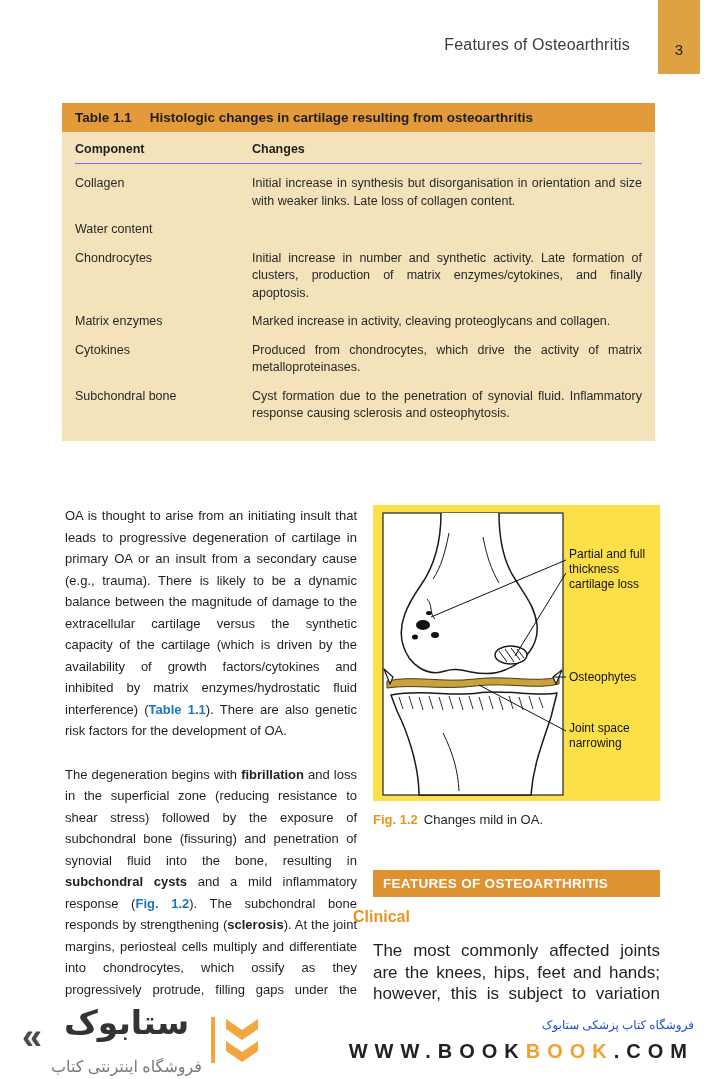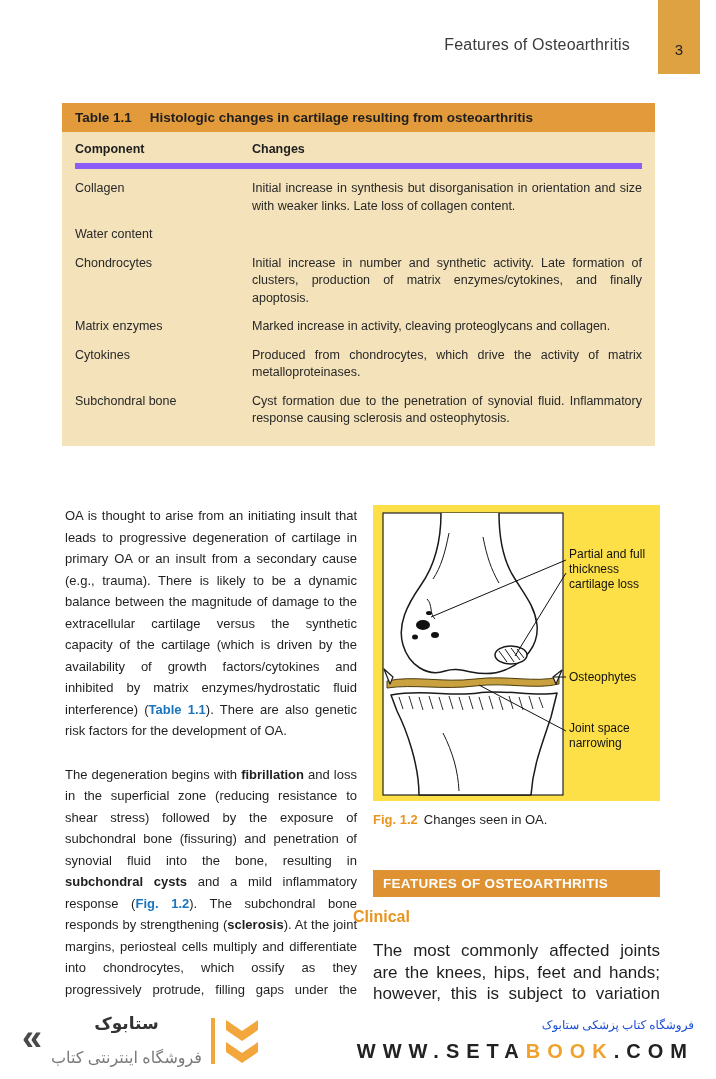--- a/index.html
+++ b/index.html
@@ -11,21 +11,21 @@
   .running-head { position:absolute; top:36px; right:86px; font-size:16px; color:#3b3b3b; letter-spacing:.2px; }
   .page-num-bar { position:absolute; top:0; right:16px; width:42px; height:74px; background:#dfa243;
                   display:flex; align-items:flex-end; justify-content:center; padding-bottom:16px;
                   font-size:15px; color:#222; }
 
   
   .hist-table { position:absolute; left:62px; top:103px; width:593px; }
   .ht-titlebar { background:#e29a3b; padding:7px 13px; font-size:13.5px; font-weight:bold; color:#1e1e1e; display:flex; }
   .ht-label { margin-right:18px; white-space:nowrap; }
   .ht-body { background:#f4e2ba; padding:10px 13px 18px 13px; }
-  .ht-head { display:flex; font-size:12.5px; font-weight:bold; color:#1e1e1e; border-bottom:6px solid #8b5cf6; padding-bottom:7px; }
+  .ht-head { display:flex; font-size:12.5px; font-weight:bold; color:#1e1e1e; border-bottom:1px solid #8b5cf6; padding-bottom:7px; }
   .ht-row { display:flex; font-size:12.5px; color:#282828; margin-top:11px; line-height:17.5px; }
   .col-comp { width:177px; flex:none; padding-right:12px; }
   .col-chg  { flex:1; text-align:justify; }
 
   
   .left-col { position:absolute; left:65px; top:505px; width:292px; font-size:13px; line-height:21.5px;
               color:#1f1f1f; text-align:justify; }
   .left-col p + p { margin-top:22px; }
   .b { font-weight:bold; }
   .ref-link { color:#1b75bc; font-weight:bold; }
@@ -46,21 +46,21 @@
   .clinical-h { position:absolute; left:353px; top:908px; color:#e8941f; font-size:16px; font-weight:bold; }
   .clinical-p { position:absolute; left:373px; top:940px; width:287px; font-size:17px; line-height:21.5px;
                 color:#1f1f1f; text-align:justify; }
 
   
   .footer { position:absolute; left:0; top:1002px; width:716px; height:77px; background:#ffffff;
             display:flex; align-items:center; justify-content:space-between; padding:0 22px; }
   .logo-group { display:flex; align-items:center; gap:9px; }
   .logo-chevron { font-size:36px; color:#4a4a4a; font-weight:bold; line-height:1; margin-top:-6px; }
   .logo-text { display:flex; flex-direction:column; align-items:center; }
-  .logo-name { font-family:"DejaVu Sans", sans-serif; font-size:17px; font-weight:bold; color:#333; direction:rtl; line-height:1.1; }
+  .logo-name { font-family:"DejaVu Sans", sans-serif; font-size:33px; font-weight:bold; color:#333; direction:rtl; line-height:1.1; }
   .logo-tag { font-family:Liberation Sans, sans-serif; font-size:16px; color:#7a7a7a; direction:rtl; margin-top:16px; }
   .logo-bar { width:4px; height:46px; background:#f2a63b; }
   .footer-right { text-align:right; }
   .store-line { font-family:Liberation Serif, serif; font-size:12px; color:#1d4ed8; direction:rtl; }
   .site-url { margin-top:7px; font-size:20px; font-weight:bold; letter-spacing:7px; color:#222; white-space:nowrap; }
   .site-url .url-accent { color:#f0a22e; }
 </style>
 </head>
 <body>
 
@@ -171,21 +171,21 @@
         <path d="M193,68 L142,151"></path>
         <path d="M193,172 L181,172"></path>
         <path d="M193,226 L106,180"></path>
       </g>
     </svg>
     <div class="fig-label lbl-1">Partial and full thickness cartilage loss</div>
     <div class="fig-label lbl-2">Osteophytes</div>
     <div class="fig-label lbl-3">Joint space narrowing</div>
   </div>
   <div class="fig-caption">
-    <span class="fig-no">Fig. 1.2</span><span>Changes seen in OA.</span>
+    <span class="fig-no">Fig. 1.2</span><span>Changes mild in OA.</span>
   </div>
 
   <div class="section-bar">FEATURES OF OSTEOARTHRITIS</div>
   <div class="clinical-h">Clinical</div>
   <p class="clinical-p">The most commonly affected joints are the knees, hips, feet and hands; however, this is subject to variation geographically. For example,</p>
 
   <div class="footer">
     <div class="logo-group">
       <span class="logo-chevron">«</span>
       <span class="logo-text">
@@ -193,17 +193,17 @@
         <span class="logo-tag" dir="rtl">فروشگاه اینترنتی کتاب</span>
       </span>
       <span class="logo-bar"></span>
       <svg width="36" height="46" viewBox="0 0 36 46">
         <path d="M2,2 L18,13 L34,2 L34,12 L18,23 L2,12 Z" fill="#f2a63b"></path>
         <path d="M2,24 L18,35 L34,24 L34,34 L18,45 L2,34 Z" fill="#f2a63b"></path>
       </svg>
     </div>
     <div class="footer-right">
       <div class="store-line" dir="rtl">فروشگاه کتاب پزشکی ستابوک</div>
-      <div class="site-url"><span>WWW.SETA</span><span class="url-accent">BOOK</span><span>.COM</span></div>
+      <div class="site-url"><span>WWW.BOOK</span><span class="url-accent">BOOK</span><span>.COM</span></div>
     </div>
   </div>
 
 </div>
 
 </body></html>

